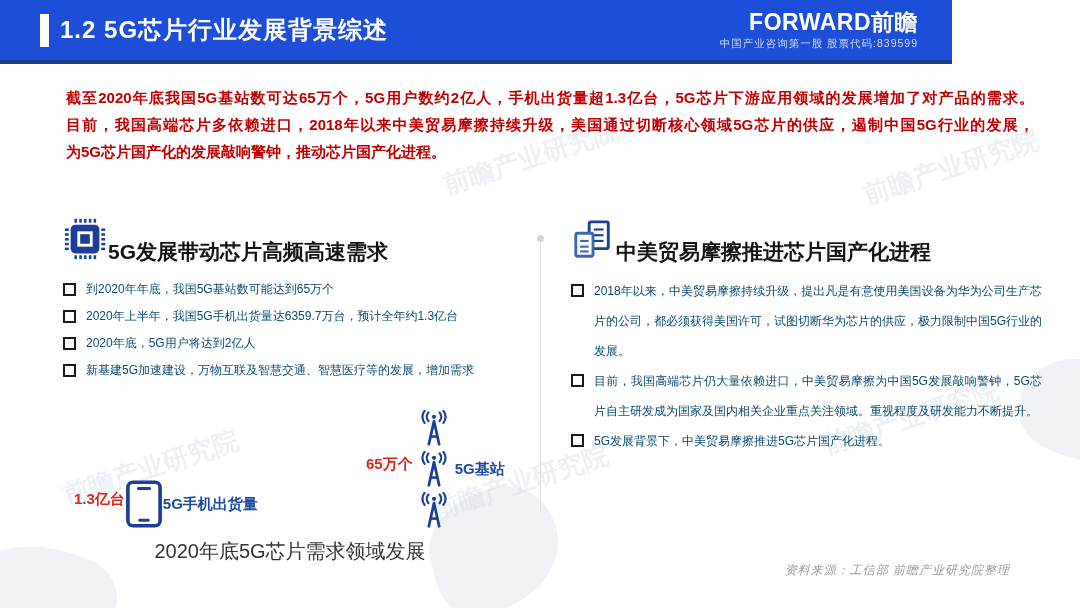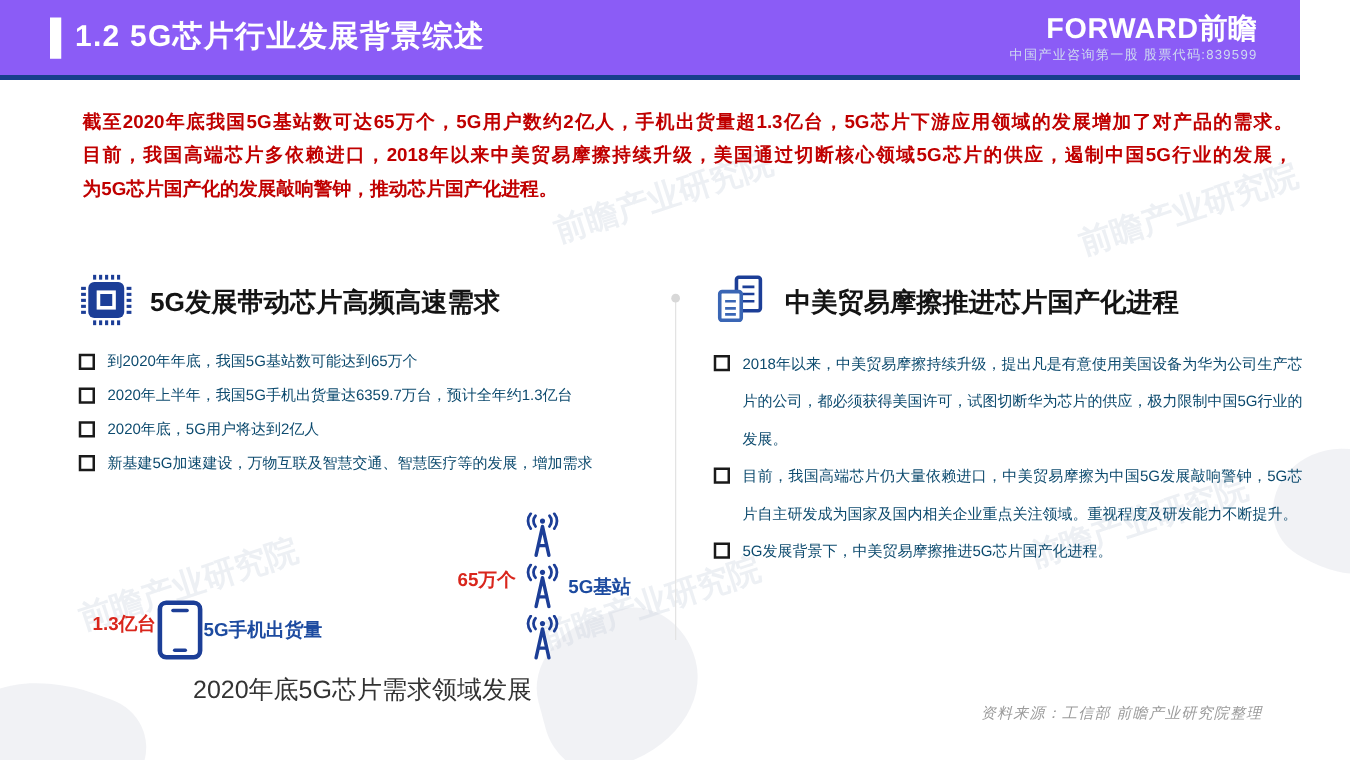--- a/index.html
+++ b/index.html
@@ -1,39 +1,39 @@
 <!DOCTYPE html>
 <html><head>
 <meta charset="utf-8">
 <style>
   html,body{margin:0;padding:0;}
   .page{position:relative;width:1080px;height:608px;background:#ffffff;overflow:hidden;
         font-family:"Liberation Sans","DejaVu Sans",sans-serif;}
 
   
-  .header{position:absolute;left:0;top:0;width:1040px;height:60px;background:#8b5cf6;
+  .header{position:absolute;left:0;top:0;width:952px;height:60px;background:#1d4ed8;
           border-bottom:4px solid #173f8c;display:flex;align-items:center;}
   .accent-bar{position:absolute;left:40px;top:14px;width:9px;height:33px;background:#ffffff;}
   .header-title{position:absolute;left:60px;top:0;line-height:60px;color:#ffffff;
                 font-size:24px;font-weight:bold;letter-spacing:1px;white-space:nowrap;}
   .logo{position:absolute;right:34px;top:9px;text-align:right;}
   .logo-brand{font-size:23px;font-weight:bold;color:#ffffff;letter-spacing:0.5px;line-height:26px;}
   .logo-tagline{font-size:10.5px;color:#cfdaf0;letter-spacing:1px;margin-top:2px;}
 
   
   .intro{position:absolute;left:66px;top:84px;width:968px;color:#c00000;
          font-size:15px;line-height:27px;font-weight:bold;}
   .intro-line{text-align:justify;text-align-last:justify;}
   .intro-line.last{text-align-last:left;}
 
   
   .section{position:absolute;top:218px;width:472px;}
   .section.left{left:62px;height:360px;}
   .section.right{left:570px;}
-  .section-head{display:flex;align-items:center;gap:12px;height:48px;}
+  .section-head{display:flex;align-items:flex-end;height:48px;}
   .section-title{font-size:21px;font-weight:bold;color:#141414;white-space:nowrap;}
   .sec-icon{flex:0 0 auto;}
 
   ul.bullets{list-style:none;margin:10px 0 0 0;padding:0;}
   ul.bullets li{position:relative;padding-left:24px;font-size:12px;line-height:27px;
                 color:#0c4a6e;text-align:justify;}
   .section.right ul.bullets li{line-height:30px;}
   ul.bullets li .sq{position:absolute;left:1px;top:7px;width:9px;height:9px;
                     border:2.3px solid #1a1a1a;background:#fff;}
   .section.right ul.bullets li .sq{top:8px;}

